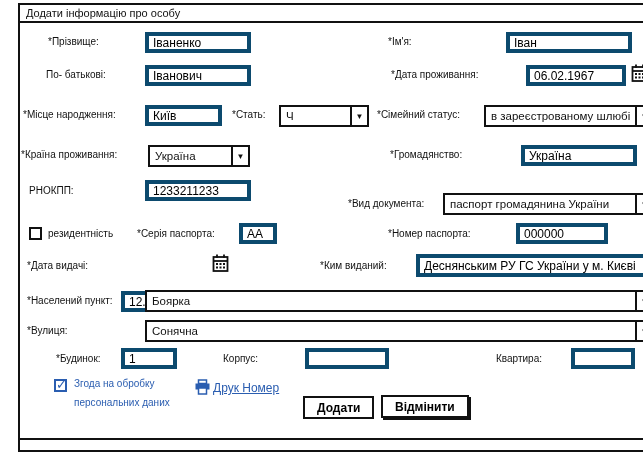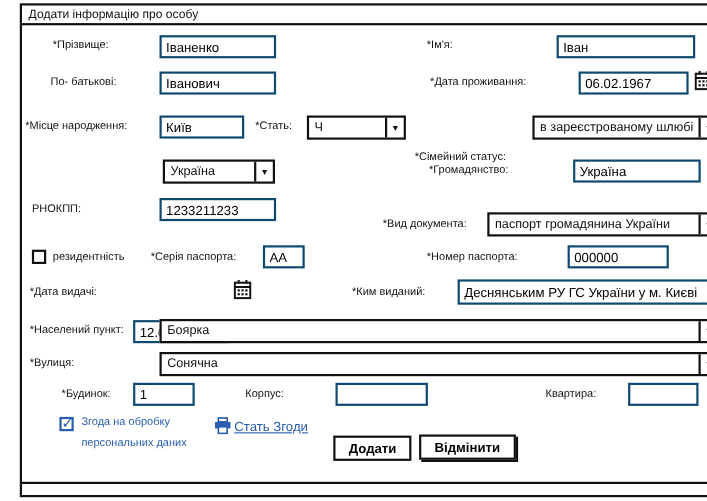--- a/index.html
+++ b/index.html
@@ -3,21 +3,21 @@
 <meta charset="utf-8">
 <style>
   * { margin:0; padding:0; box-sizing:border-box; }
   html,body { width:643px; height:455px; background:#fff;
     font-family:"Liberation Sans","DejaVu Sans",sans-serif; color:#111; }
   .window { position:absolute; left:18px; top:3px; width:638px; height:449px;
     border:2px solid #111; background:#fff; }
   .titlebar { position:absolute; left:0; top:0; right:0; height:18px;
     border-bottom:2px solid #111; font-size:11px; line-height:16px; padding:0 6px; }
   .label { position:absolute; font-size:10px; white-space:nowrap; }
-  .tinput { position:absolute; border:2px solid #0c4a6e; background:#fff; height:21px;
+  .tinput { position:absolute; border:4px solid #0c4a6e; background:#fff; height:21px;
     font-family:inherit; font-size:12px; padding:0 4px; outline:none; }
   .dropdown { position:absolute; border:2px solid #111; background:#fff; height:22px;
     display:flex; align-items:stretch; cursor:default; }
   .dd-value { flex:1; font-size:11.5px; line-height:18px; padding:0 5px;
     white-space:nowrap; overflow:hidden; }
   .dd-arrow { width:17px; border-left:2px solid #111; display:flex;
     align-items:center; justify-content:center; font-size:8px; }
   .checkbox { position:absolute; width:13px; height:13px; border:2px solid #111; background:#fff; }
   .checkbox.checked { border-color:#2a5db0; }
   .checkbox.checked::after { content:"✓"; position:absolute; left:0px; top:-4px;
@@ -63,26 +63,27 @@
     </svg>
   </span>
 
   <div class="label" style="left:3px; top:104px;">*Місце народження:</div>
   <input class="tinput" style="left: 125px; top: 100px; width: 77px;" value="Київ">
   <div class="label" style="left:212px; top:104px;">*Стать:</div>
   <div class="dropdown" style="left:259px; top:100px; width:90px;">
     <span class="dd-value">Ч</span>
     <span class="dd-arrow">▼</span>
   </div>
-  <div class="label" style="left:357px; top:104px;margin-top:28px;">*Сімейний статус:</div>
+  <div class="label" style="left:357px; top:104px;">*Сімейний статус:</div>
   <div class="dropdown" style="left:464px; top:100px; width:170px;">
     <span class="dd-value">в зареєстрованому шлюбі</span>
     <span class="dd-arrow">▼</span>
   </div>
 
+  <div class="label" style="left:1px; top:144px;">*Країна проживання:</div>
   <div class="dropdown" style="left:128px; top:140px; width:102px;">
     <span class="dd-value">Україна</span>
     <span class="dd-arrow">▼</span>
   </div>
   <div class="label" style="left:370px; top:144px;">*Громадянство:</div>
   <input class="tinput" style="left: 501px; top: 140px; width: 116px;" value="Україна">
 
   <div class="label" style="left:9px; top:180px;">РНОКПП:</div>
   <input class="tinput" style="left: 125px; top: 175px; width: 106px;" value="1233211233">
   <div class="label" style="left:328px; top:193px;">*Вид документа:</div>
@@ -139,19 +140,19 @@
   <span class="checkbox checked" style="left:34px; top:374px;"></span>
   <div class="label blue" style="left:54px; top:373px;">Згода на обробку</div>
   <div class="label blue" style="left:54px; top:392px;">персональних даних</div>
   <span class="iconbox" style="left:174px; top:374px;">
     <svg width="17" height="16" viewBox="0 0 17 16">
       <rect x="4.5" y="1" width="8" height="3.5" fill="none" stroke="#2a5db0" stroke-width="1.5"></rect>
       <rect x="1.5" y="4.5" width="14" height="6" fill="#2a5db0"></rect>
       <rect x="4.5" y="9" width="8" height="6" fill="#fff" stroke="#2a5db0" stroke-width="1.5"></rect>
     </svg>
   </span>
-  <a class="link" style="left:193px; top:376px;">Стать Згоди</a>
+  <a class="link" style="left:193px; top:376px;">Друк Номер</a>
 
   <button class="btn" style="left:283px; top:391px;">Додати</button>
   <button class="btn btn-heavy" style="left:361px; top:390px;">Відмінити</button>
 
   <div class="footer"></div>
 </div>
 
 </body></html>

